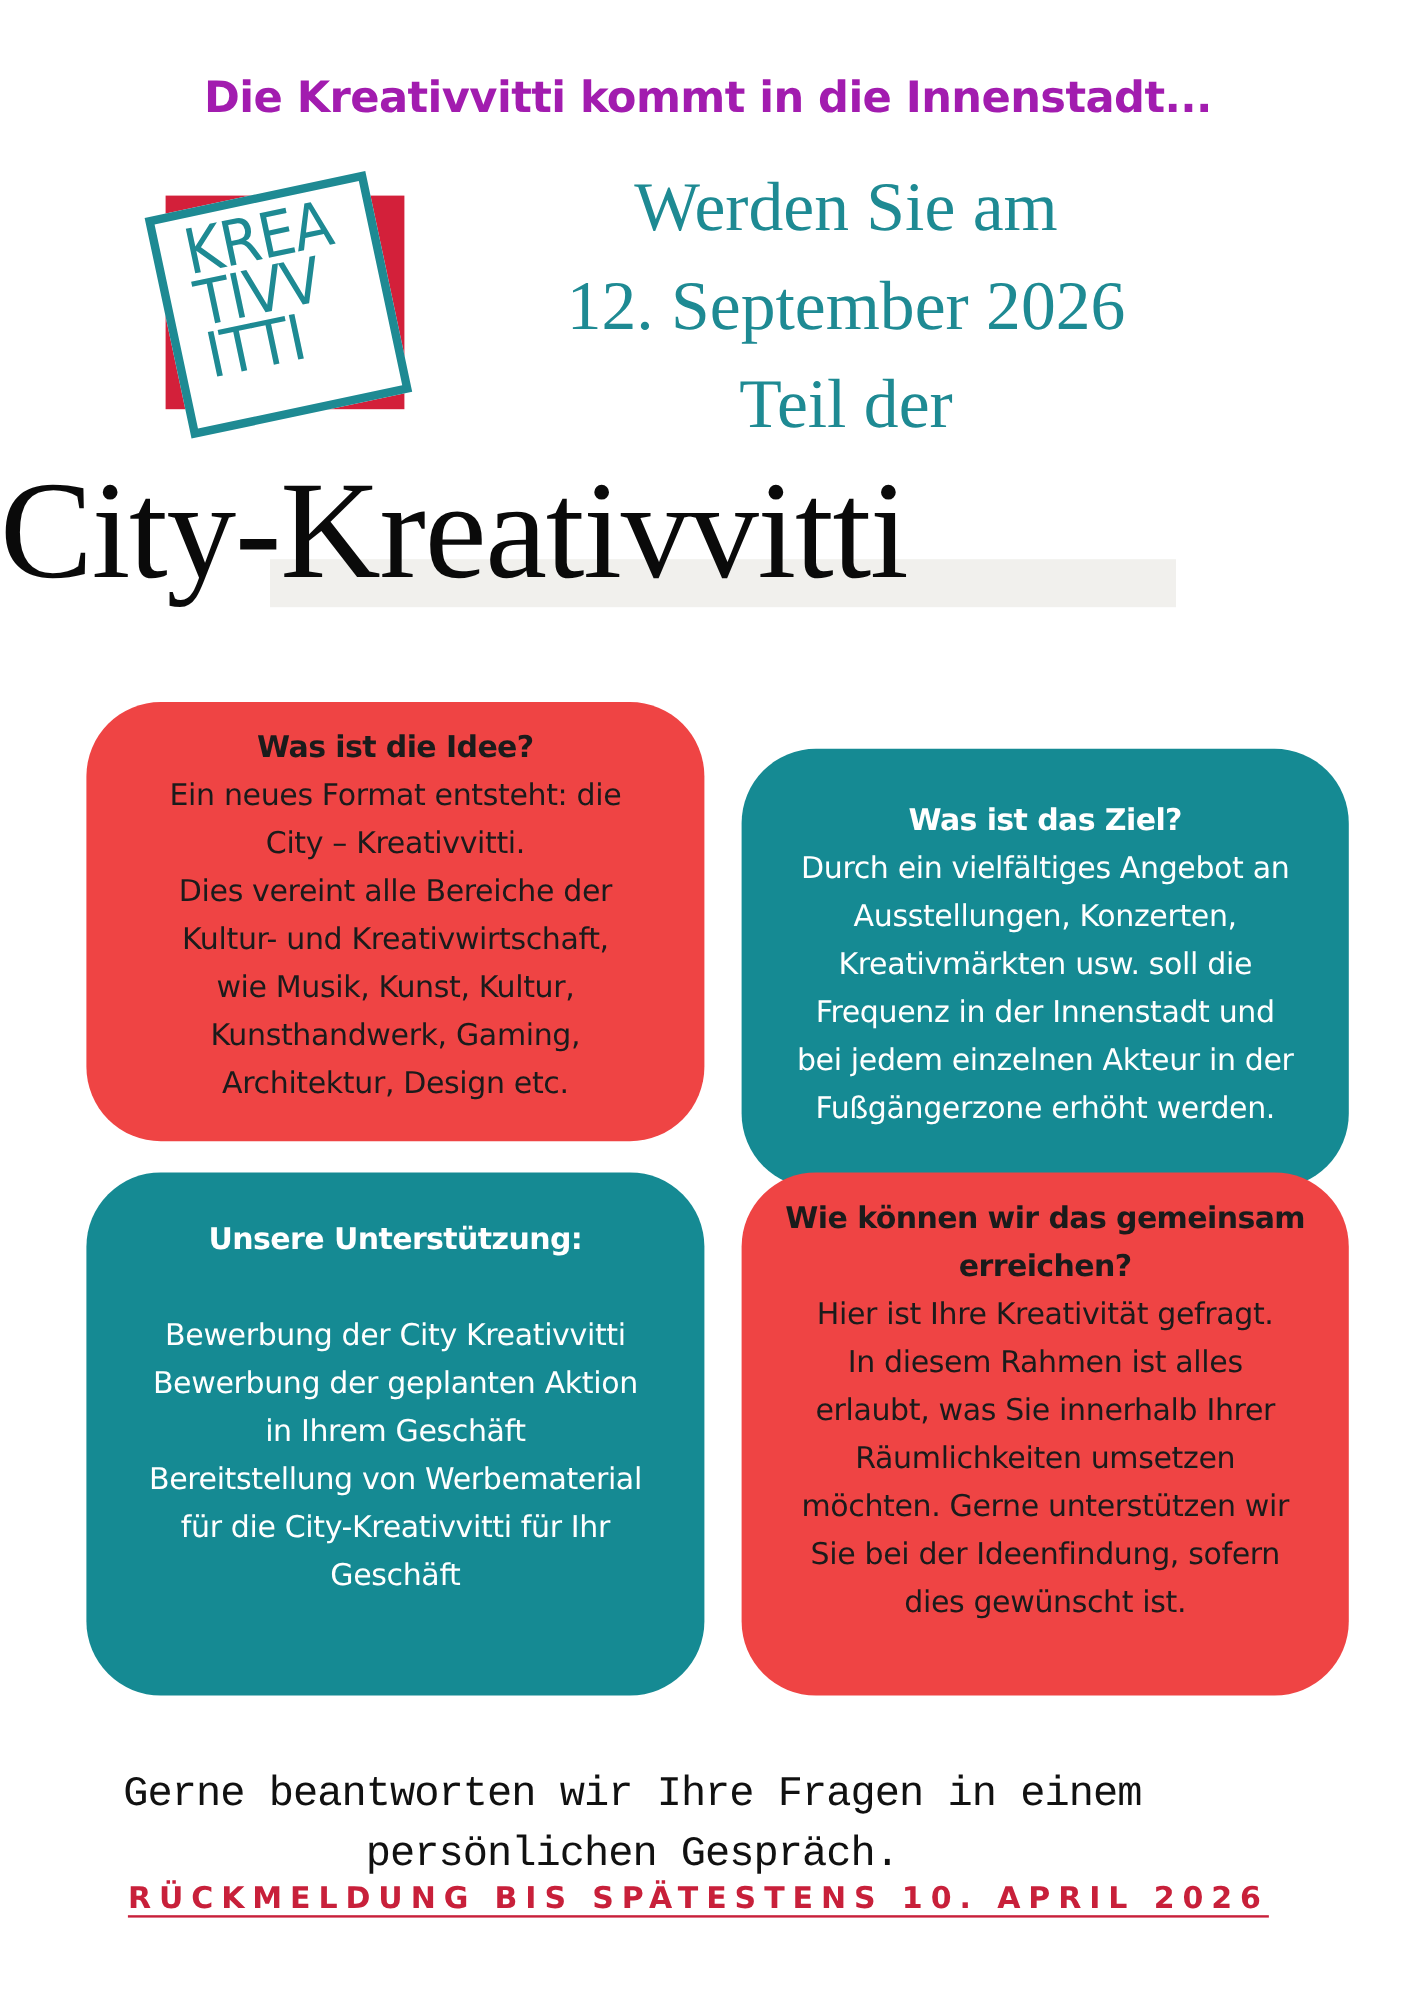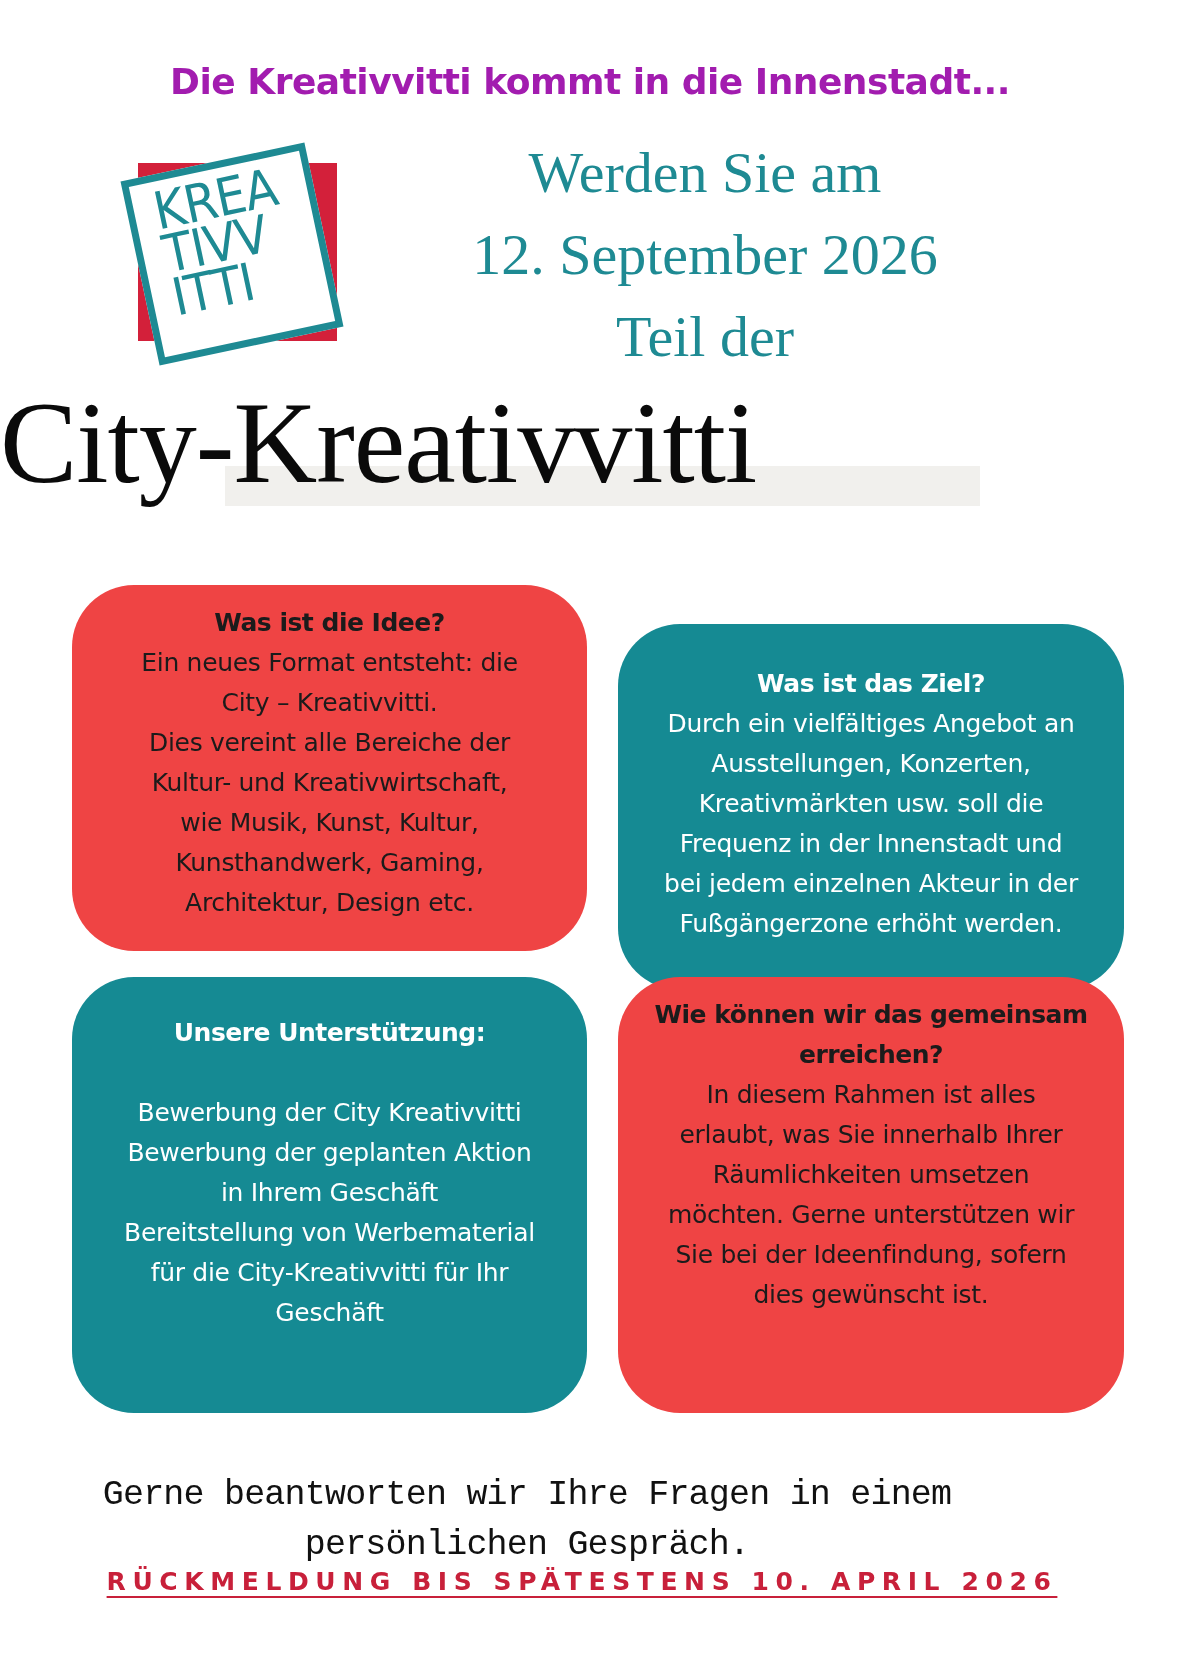--- a/index.html
+++ b/index.html
@@ -205,20 +205,21 @@
   <div class="line">Bewerbung der geplanten Aktion</div>
   <div class="line">in Ihrem Geschäft</div>
   <div class="line">Bereitstellung von Werbematerial</div>
   <div class="line">für die City-Kreativvitti für Ihr</div>
   <div class="line">Geschäft</div>
 </div>
 
 <div class="card light card-wie">
   <div class="card-title">Wie können wir das gemeinsam</div>
   <div class="card-title">erreichen?</div>
+  <div class="line">Hier ist Ihre Kreativität gefragt.</div>
   <div class="line">In diesem Rahmen ist alles</div>
   <div class="line">erlaubt, was Sie innerhalb Ihrer</div>
   <div class="line">Räumlichkeiten umsetzen</div>
   <div class="line">möchten. Gerne unterstützen wir</div>
   <div class="line">Sie bei der Ideenfindung, sofern</div>
   <div class="line">dies gewünscht ist.</div>
 </div>
 
 <div class="abs footer-line">Gerne beantworten wir Ihre Fragen in einem persönlichen Gespräch.</div>
 <div class="abs deadline">

